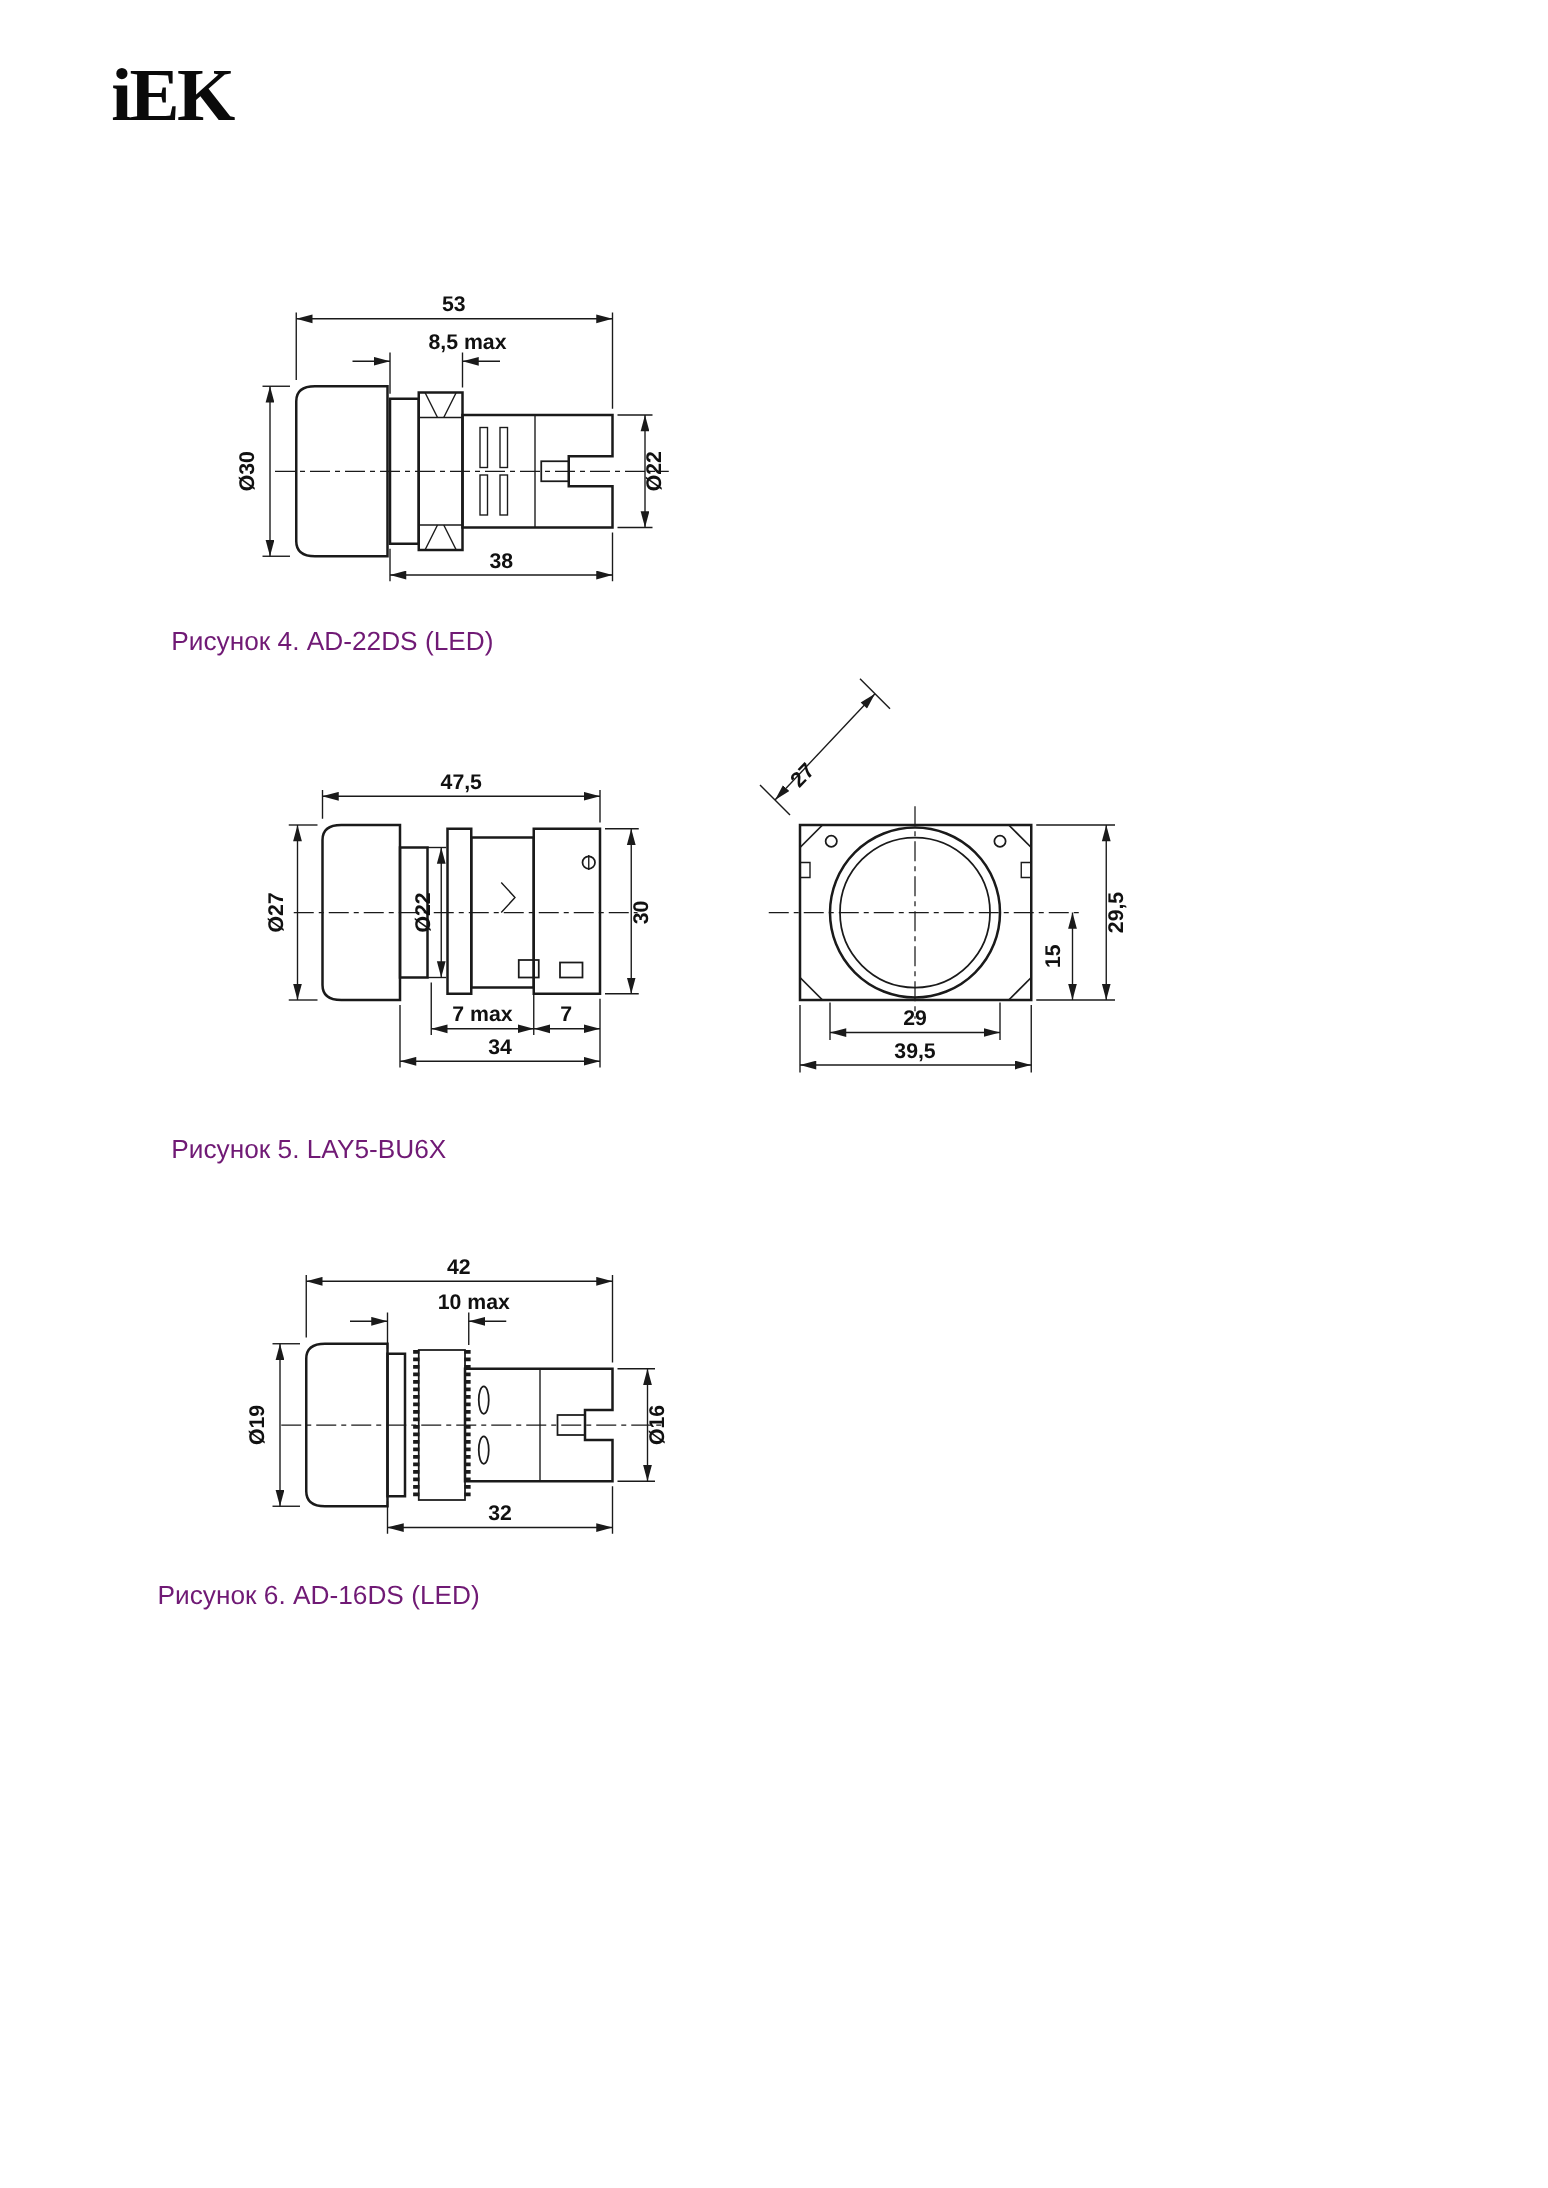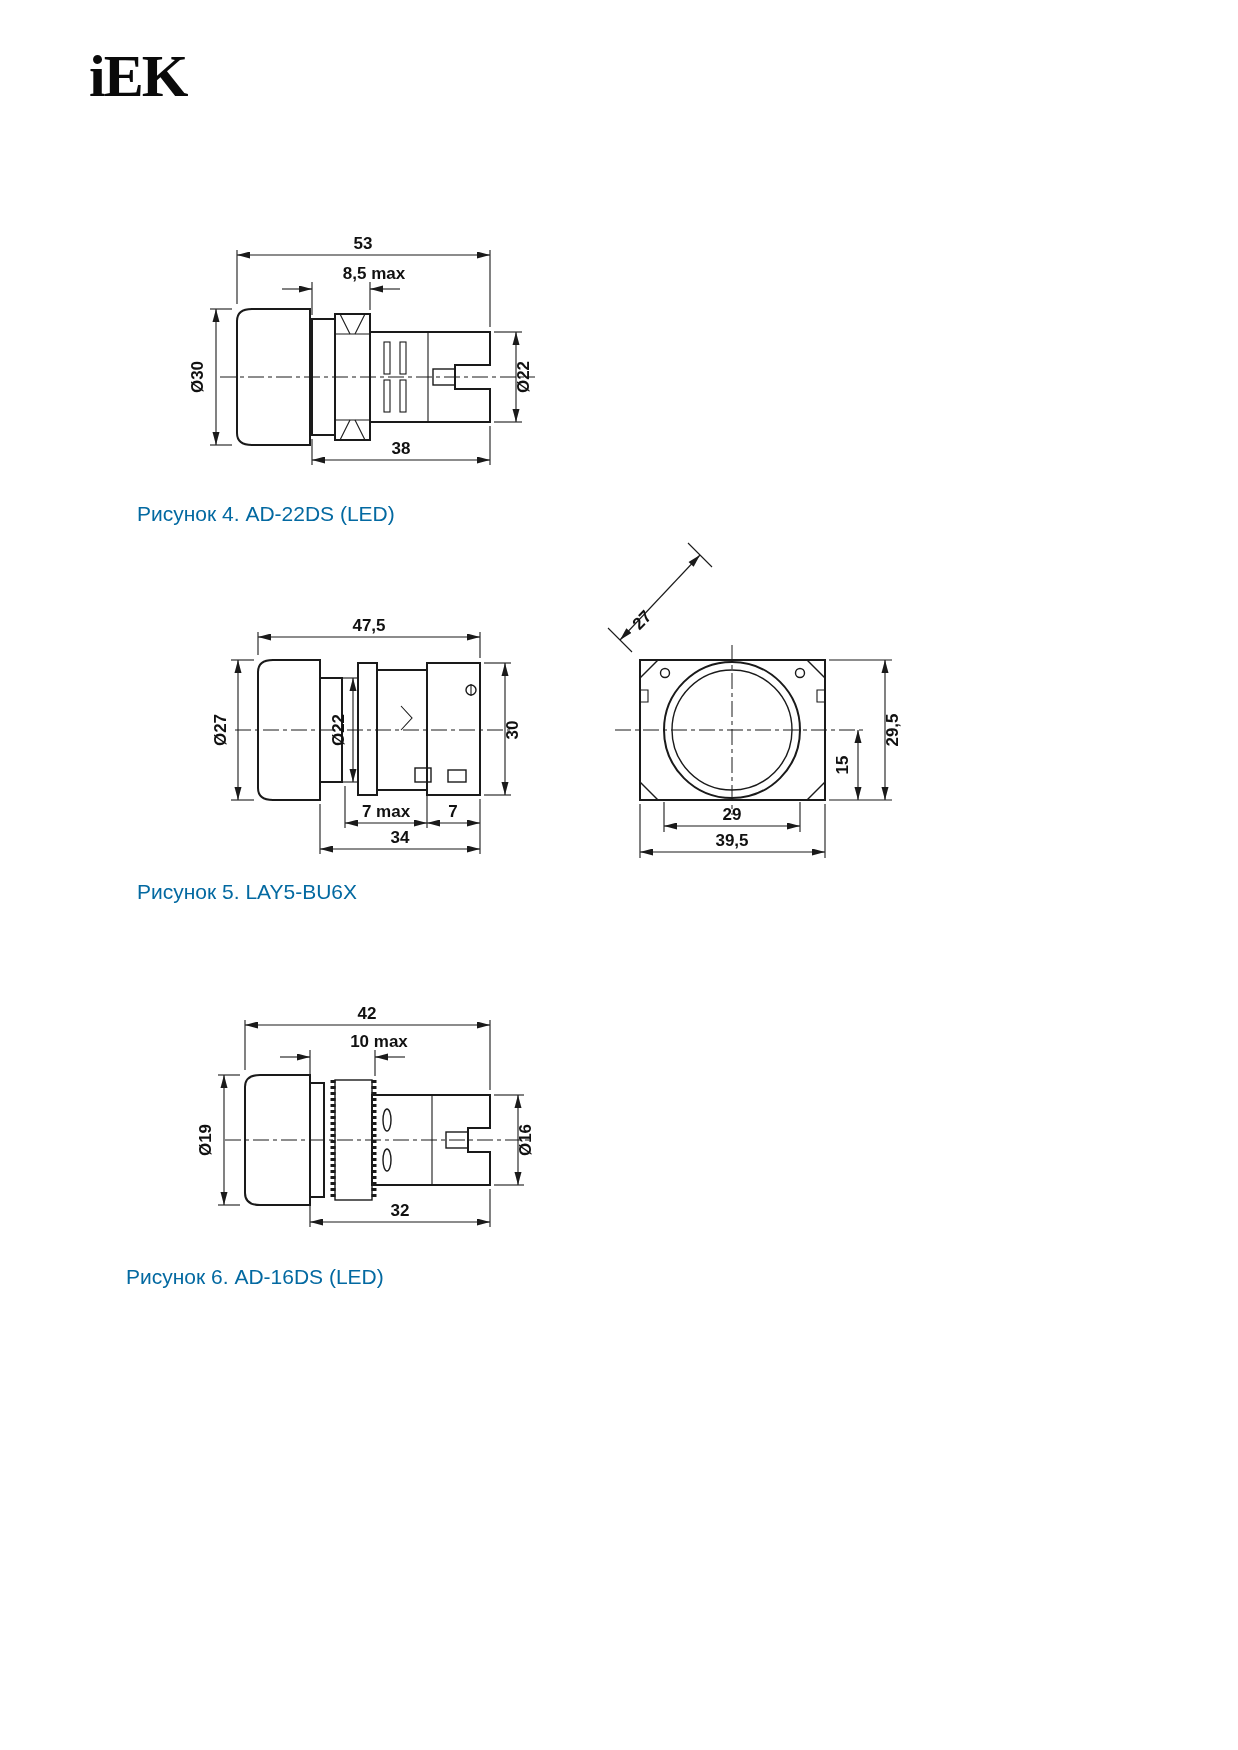--- a/index.html
+++ b/index.html
@@ -1,20 +1,20 @@
 <!DOCTYPE html>
 <html><head>
 <meta charset="utf-8">
 <style>
   html,body{margin:0;padding:0;background:#ffffff;}
   #page{position:relative;width:1238px;height:1750px;background:#ffffff;overflow:hidden;
         font-family:"Liberation Sans","DejaVu Sans",sans-serif;color:#111;}
   .logo{position:absolute;left:74px;top:42px;font-size:60px;font-weight:800;
         letter-spacing:-2px;color:#0a0a0a;font-family:Liberation Serif, serif;margin-left:15px;}
-  .caption{position:absolute;font-size:21px;font-weight:400;color:#0369a1;white-space:nowrap;}
+  .caption{position:absolute;font-size:21px;font-weight:400;color:#701a75;white-space:nowrap;}
   svg{position:absolute;overflow:visible;}
   .outline{fill:none;stroke:#1a1a1a;stroke-width:2;}
   .med{fill:none;stroke:#1a1a1a;stroke-width:1.4;}
   .thin{fill:none;stroke:#1a1a1a;stroke-width:1.1;}
   .ext{stroke:#1a1a1a;stroke-width:1.1;fill:none;}
   .dim{stroke:#1a1a1a;stroke-width:1.1;fill:none;
        marker-start:url(#as);marker-end:url(#ae);}
   .dimE{stroke:#1a1a1a;stroke-width:1.1;fill:none;marker-end:url(#ae);}
   .cl{stroke:#1a1a1a;stroke-width:1;stroke-dasharray:16 4 4 4;fill:none;}
   .knurl{stroke:#1a1a1a;stroke-width:5;stroke-dasharray:3 3;fill:none;}
@@ -200,21 +200,21 @@
       <line class="dim" x1="84" y1="296" x2="220" y2="296"></line>
       <text class="dimtxt" x="152" y="290">29</text>
 
       <line class="ext" x1="60" y1="274" x2="60" y2="328"></line>
       <line class="ext" x1="245" y1="274" x2="245" y2="328"></line>
       <line class="dim" x1="60" y1="322" x2="245" y2="322"></line>
       <text class="dimtxt" x="152" y="316">39,5</text>
     </g>
   </svg>
 
-  <div class="caption" style="left:137px;top:880px">Рисунок 5. LAY5-BU6X</div>
+  <div class="caption" style="left:137px;top:908px">Рисунок 5. LAY5-BU6X</div>
 
   <svg style="left:180px;top:990px" width="410" height="255" viewBox="0 0 410 255">
 
     <g>
       <line class="cl" x1="45" y1="150" x2="350" y2="150"></line>
     </g>
 
     <g>
       <path class="outline" d="M130,85 H80 Q65,85 65,97 V203 Q65,215 80,215 H130 Z"></path>
       <rect class="outline" x="130" y="93" width="14" height="114"></rect>

